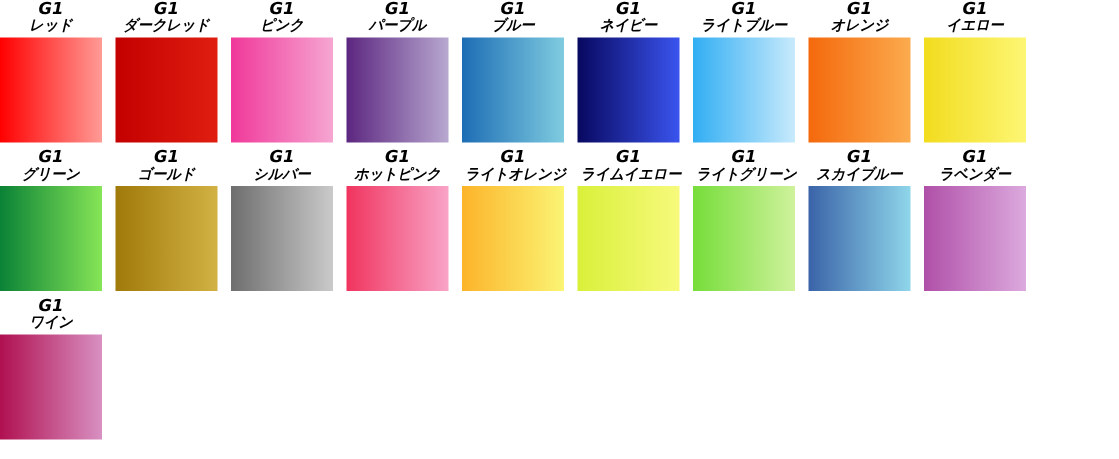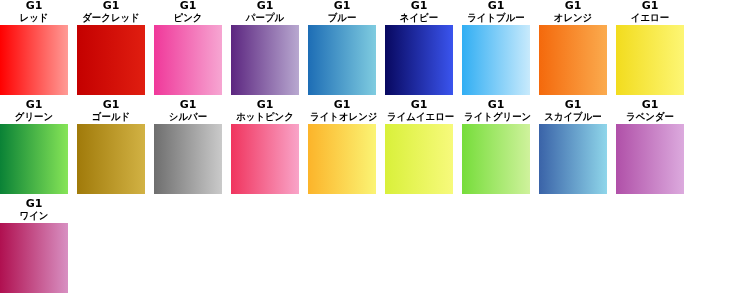--- a/index.html
+++ b/index.html
@@ -11,20 +11,21 @@
   body {
     width: 746px;
     height: 306px;
     overflow: hidden;
     font-family: "DejaVu Sans", "Liberation Sans", sans-serif;
   }
   #palette {
     position: relative;
     width: 640px;
     height: 306px;
+    font-style: italic;
   }
   .swatch-cell {
     position: absolute;
     width: 68px;
   }
   .swatch-label {
     text-align: center;
     font-weight: bold;
     color: #000000;
     line-height: 11px;

